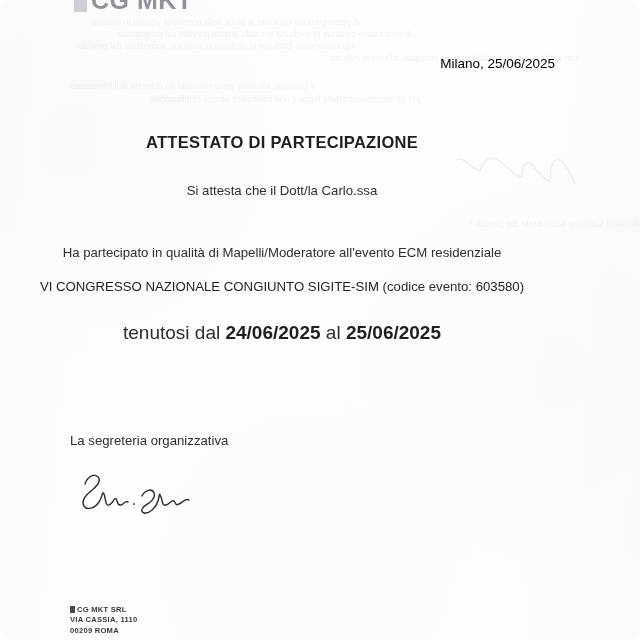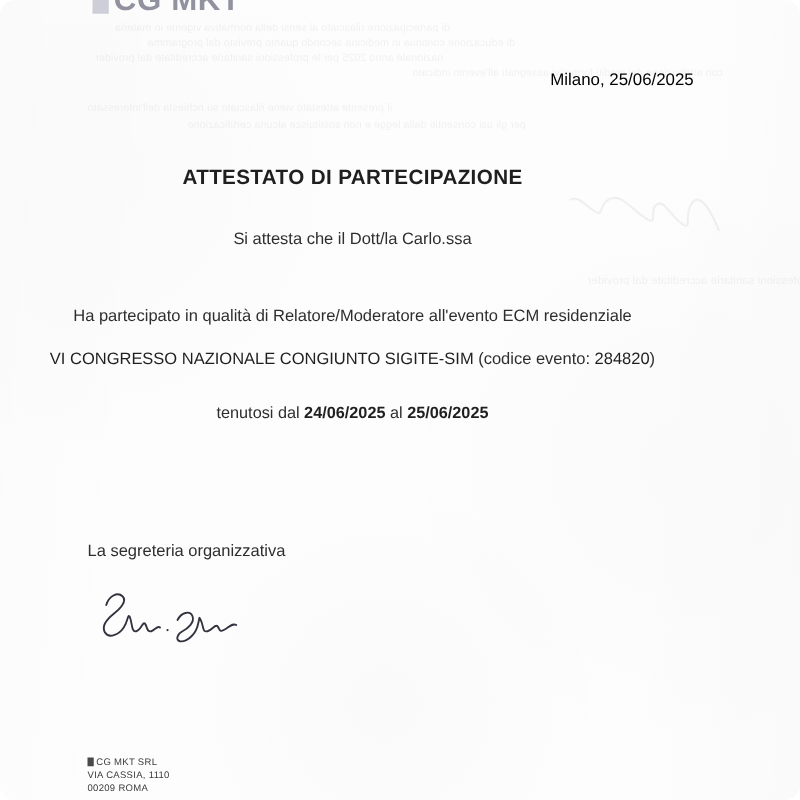--- a/index.html
+++ b/index.html
@@ -122,21 +122,21 @@
     font-size: 13.2px;
     color: #2e2e2e;
   }
   #event-line .event-name,
   #event-line .event-code {
     font-weight: normal;
     color: #1f1f1f;
   }
   #dates-line {
     top: 322px;
-    font-size: 13px;
+    font-size: 19px;
     color: #2e2e2e;
   }
   #dates-line .date-value {
     font-weight: bold;
     color: #1f1f1f;
   }
 
   
   #secretariat-label {
     position: absolute;
@@ -153,21 +153,21 @@
     height: 48px;
   }
   #signature svg { display: block; }
 
   
   #footer {
     position: absolute;
     left: 70px;
     bottom: 0px;
     font-size: 7.6px;
-    font-weight: normal;
+    font-weight: bold;
     line-height: 10.5px;
     letter-spacing: 0.25px;
     color: #3a3a3a;
   }
   #footer .footer-line { white-space: nowrap; }
   #footer-mark {
     display: inline-block;
     width: 5px;
     height: 7px;
     background: #4a4a4a;
@@ -205,23 +205,23 @@
   </div>
   <div class="ghost" style="left:470px; top:218px; font-size:9px;">nazionale anno 2025 per le professioni sanitarie accreditate dal provider</div>
 
   <div id="place-date">Milano, 25/06/2025</div>
 
   <div class="body-line" id="certificate-title">ATTESTATO DI PARTECIPAZIONE</div>
 
   <div class="body-line" id="attestation-line">Si attesta che il Dott/la Carlo.ssa</div>
 
 
-  <div class="body-line" id="role-line">Ha partecipato in qualità di Relatore/Moderatore all'evento ECM residenziale</div>
-
-  <div class="body-line" id="event-line"><span class="event-name">VI CONGRESSO NAZIONALE CONGIUNTO SIGITE-SIM</span><span> (codice evento: </span><span class="event-code">284820</span><span>)</span></div>
+  <div class="body-line" id="role-line">Ha partecipato in qualità di Mapelli/Moderatore all'evento ECM residenziale</div>
+
+  <div class="body-line" id="event-line"><span class="event-name">VI CONGRESSO NAZIONALE CONGIUNTO SIGITE-SIM</span><span> (codice evento: </span><span class="event-code">603580</span><span>)</span></div>
 
   <div class="body-line" id="dates-line"><span>tenutosi dal </span><span class="date-value">24/06/2025</span><span> al </span><span class="date-value">25/06/2025</span></div>
 
   <div id="secretariat-label">La segreteria organizzativa</div>
 
   <div id="signature">
     <svg width="120" height="48" viewBox="0 0 120 48" fill="none" aria-hidden="true">
       <path d="M9 14 C11 7, 18 3, 22 7 C26 11, 20 17, 15 21 C10 25, 5 31, 8 36 C11 41, 19 38, 23 32 C27 26, 26 20, 28 24 C30 29, 29 36, 33 35 C37 34, 38 27, 40 29 C42 31, 41 36, 45 35 C48 34, 50 30, 52 32" stroke="#33333f" stroke-width="1.5" stroke-linecap="round" stroke-linejoin="round" fill="none"></path>
       <circle cx="58" cy="34" r="0.9" fill="#33333f"></circle>
       <path d="M66 26 C69 20, 76 18, 78 23 C80 28, 74 33, 70 35 C66 37, 64 42, 68 43 C73 44, 80 38, 82 31 C84 24, 83 22, 85 27 C87 32, 86 36, 90 35 C94 34, 96 29, 98 31 C100 33, 99 36, 103 34 C107 32, 110 28, 113 30" stroke="#33333f" stroke-width="1.5" stroke-linecap="round" stroke-linejoin="round" fill="none"></path>

